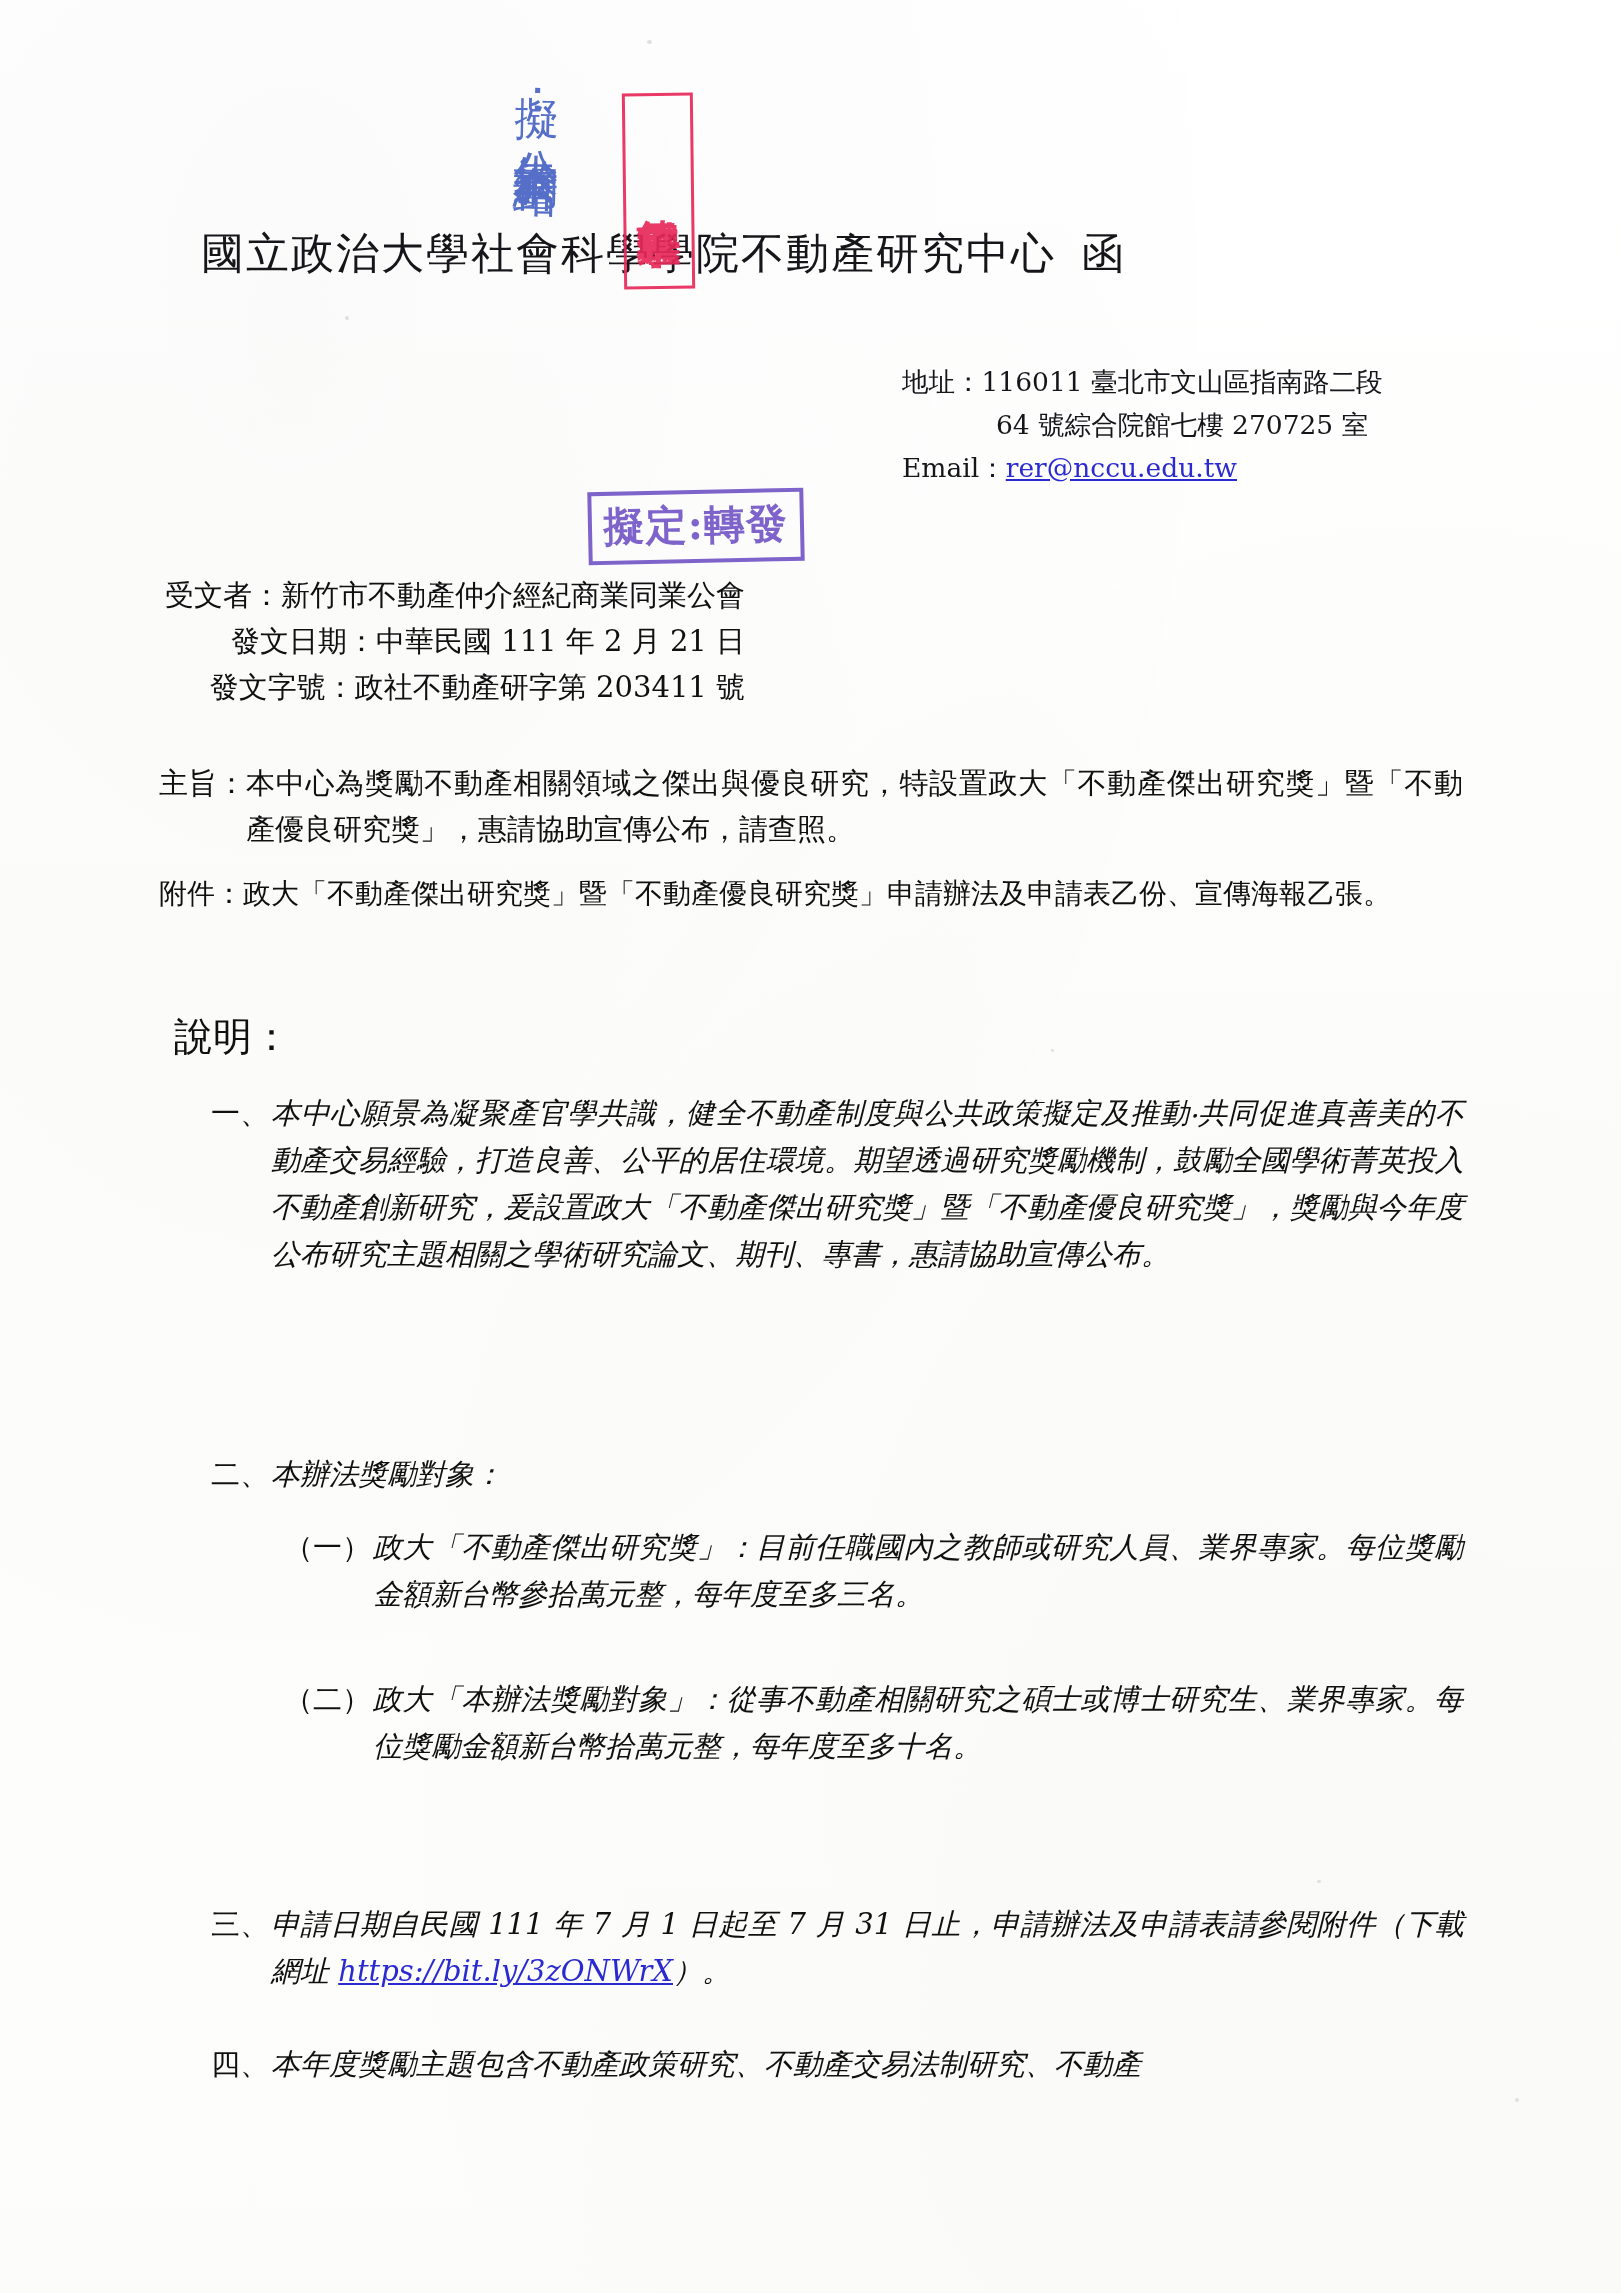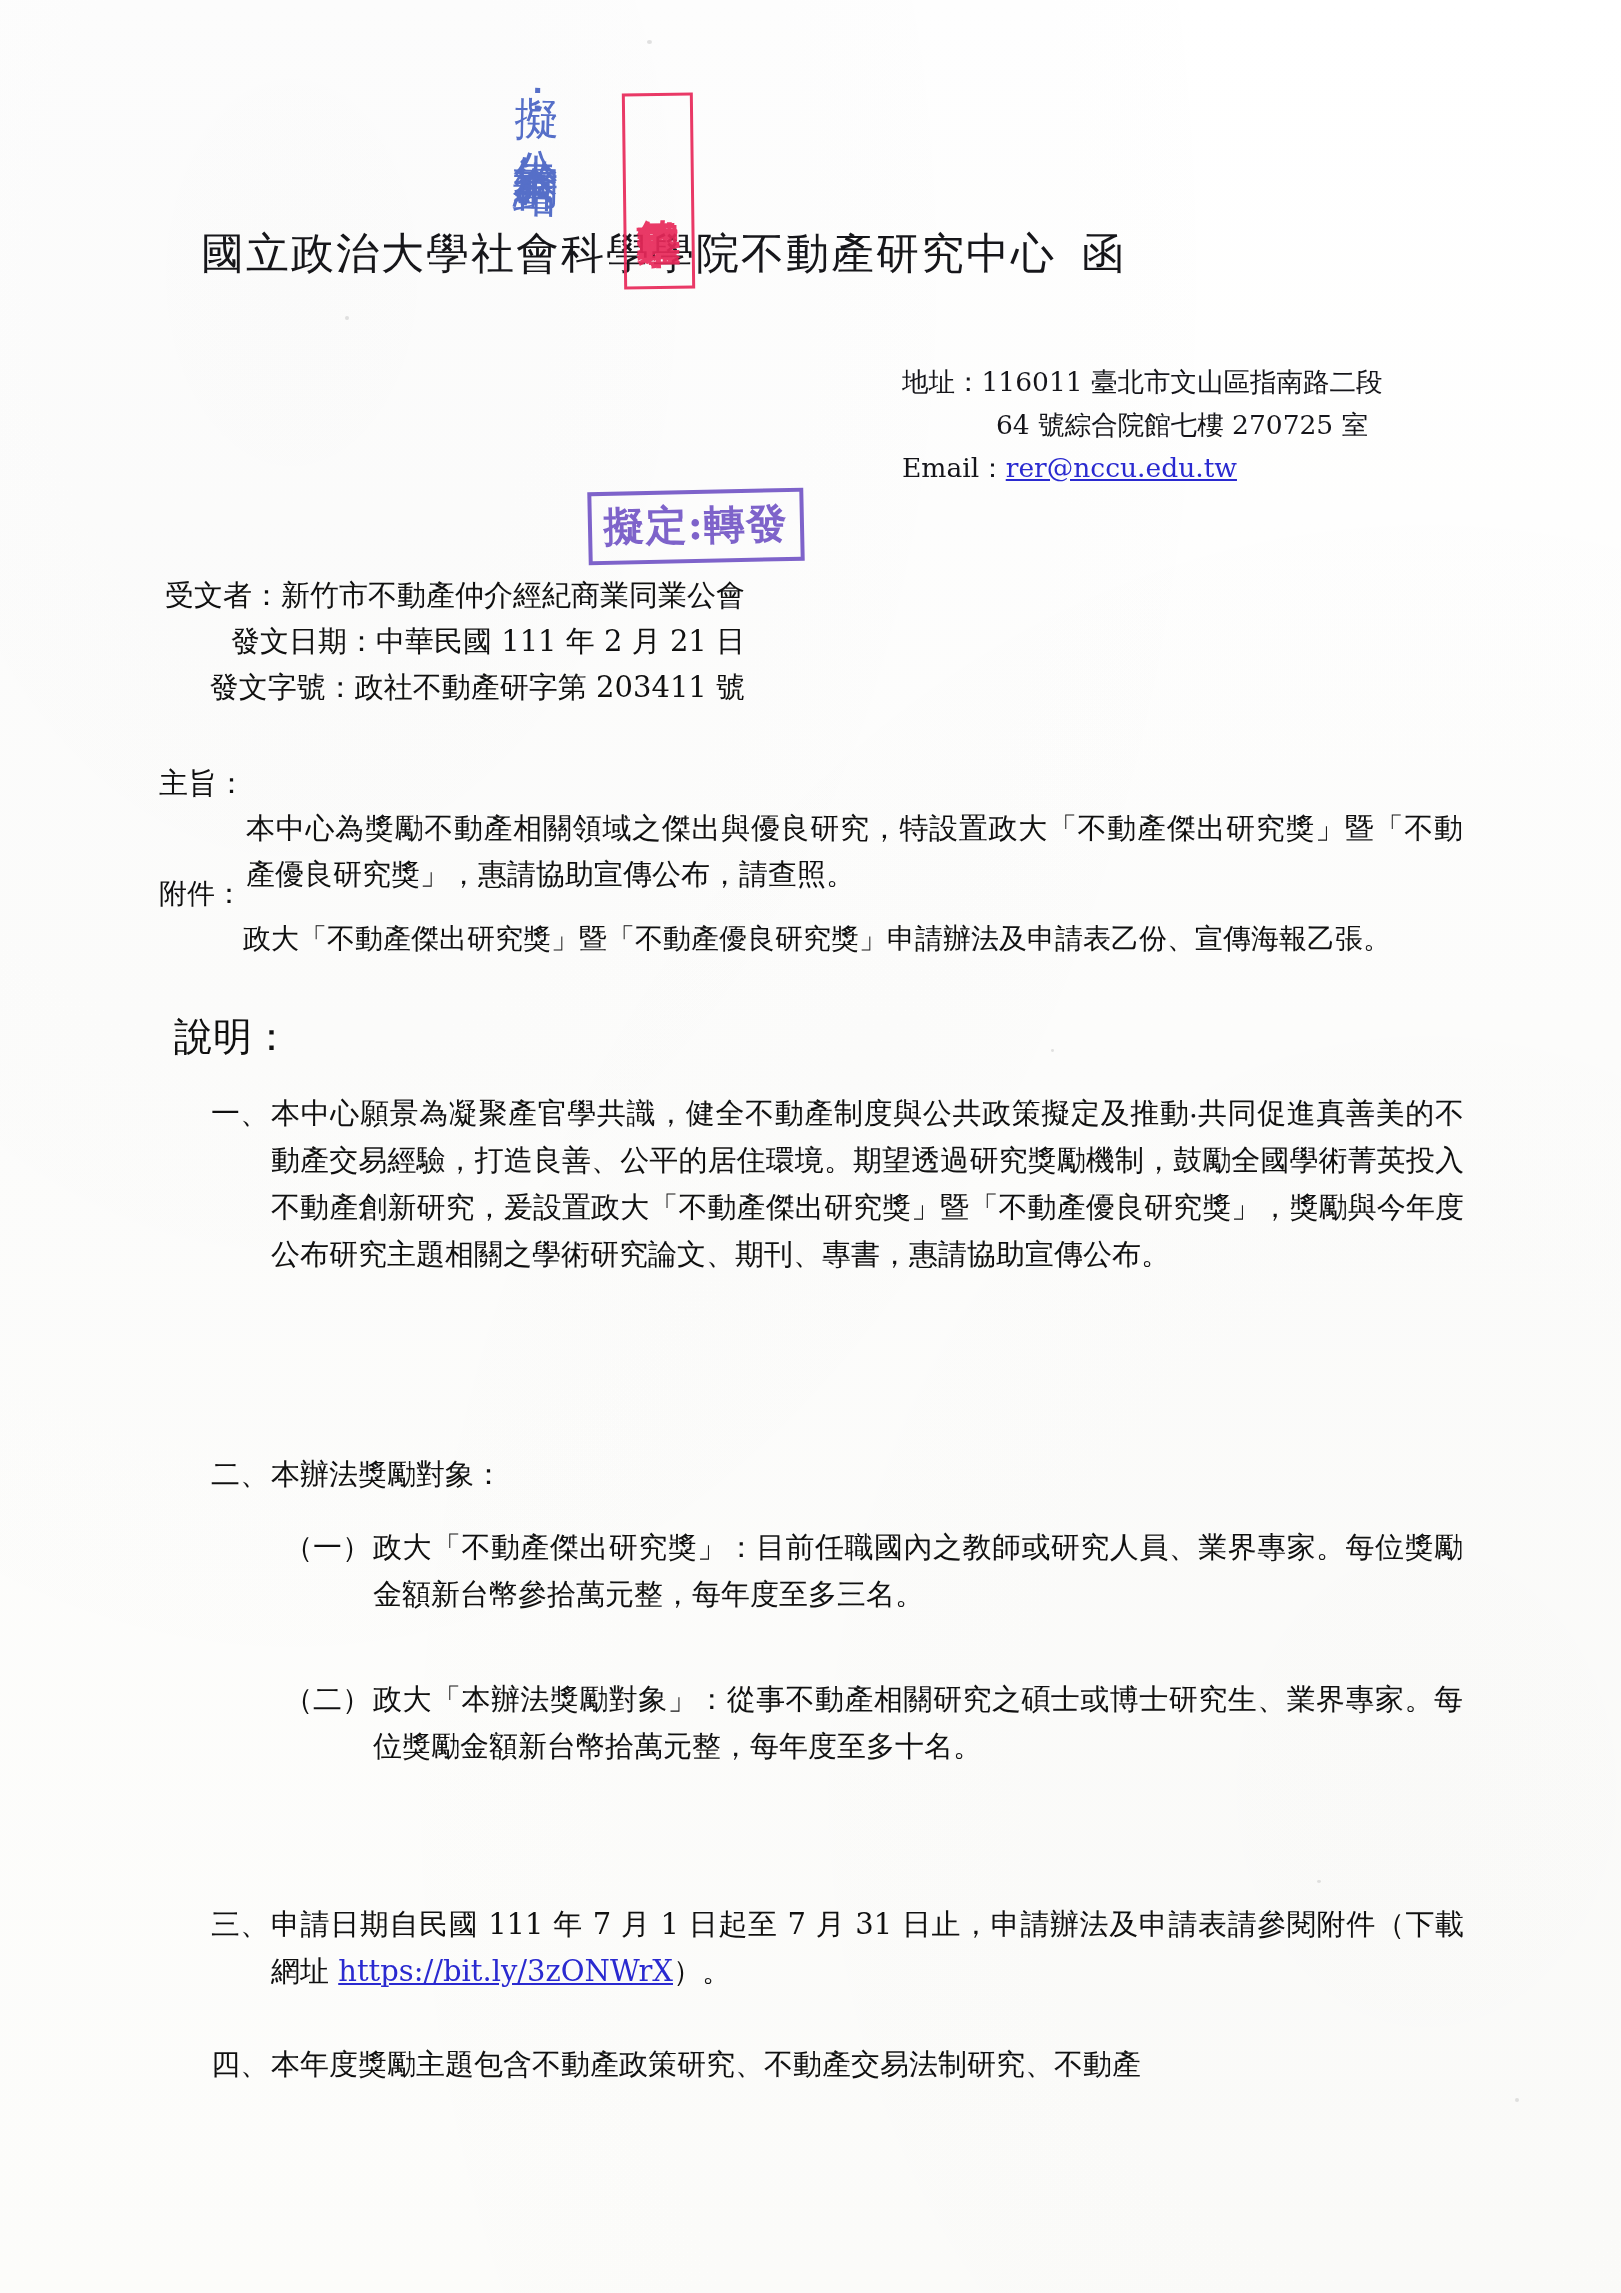--- a/index.html
+++ b/index.html
@@ -91,21 +91,20 @@
     align-items: flex-start;
   }
   .lbl {
     flex: 0 0 auto;
     white-space: nowrap;
   }
   .body-text {
     flex: 1 1 auto;
     text-align: justify;
     text-justify: inter-character;
-    margin-top: 45px;
   }
 
   
   #subject-block { left: 159px; top: 760px; width: 1304px; }
   #subject-block .body-text { text-indent: 0; }
 
   
   #attachment-block { left: 159px; top: 872px; width: 1304px; font-size: 28px; }
 
   
@@ -126,20 +125,21 @@
   }
   .item .num {
     flex: 0 0 auto;
     white-space: nowrap;
     padding-right: 2px;
   }
   .item .txt {
     flex: 1 1 auto;
     text-align: justify;
     text-justify: inter-character;
+    font-style: italic;
   }
   #item-1 { left: 211px; top: 1090px; width: 1253px; }
   #item-2 { left: 211px; top: 1451px; width: 1253px; }
   #sub-1  { left: 284px; top: 1524px; width: 1179px; }
   #sub-2  { left: 284px; top: 1676px; width: 1179px; }
   #item-3 { left: 211px; top: 1901px; width: 1253px; }
   #item-4 { left: 211px; top: 2041px; width: 1253px; }
 
   .url-link {
     color: #2a2ad0;

